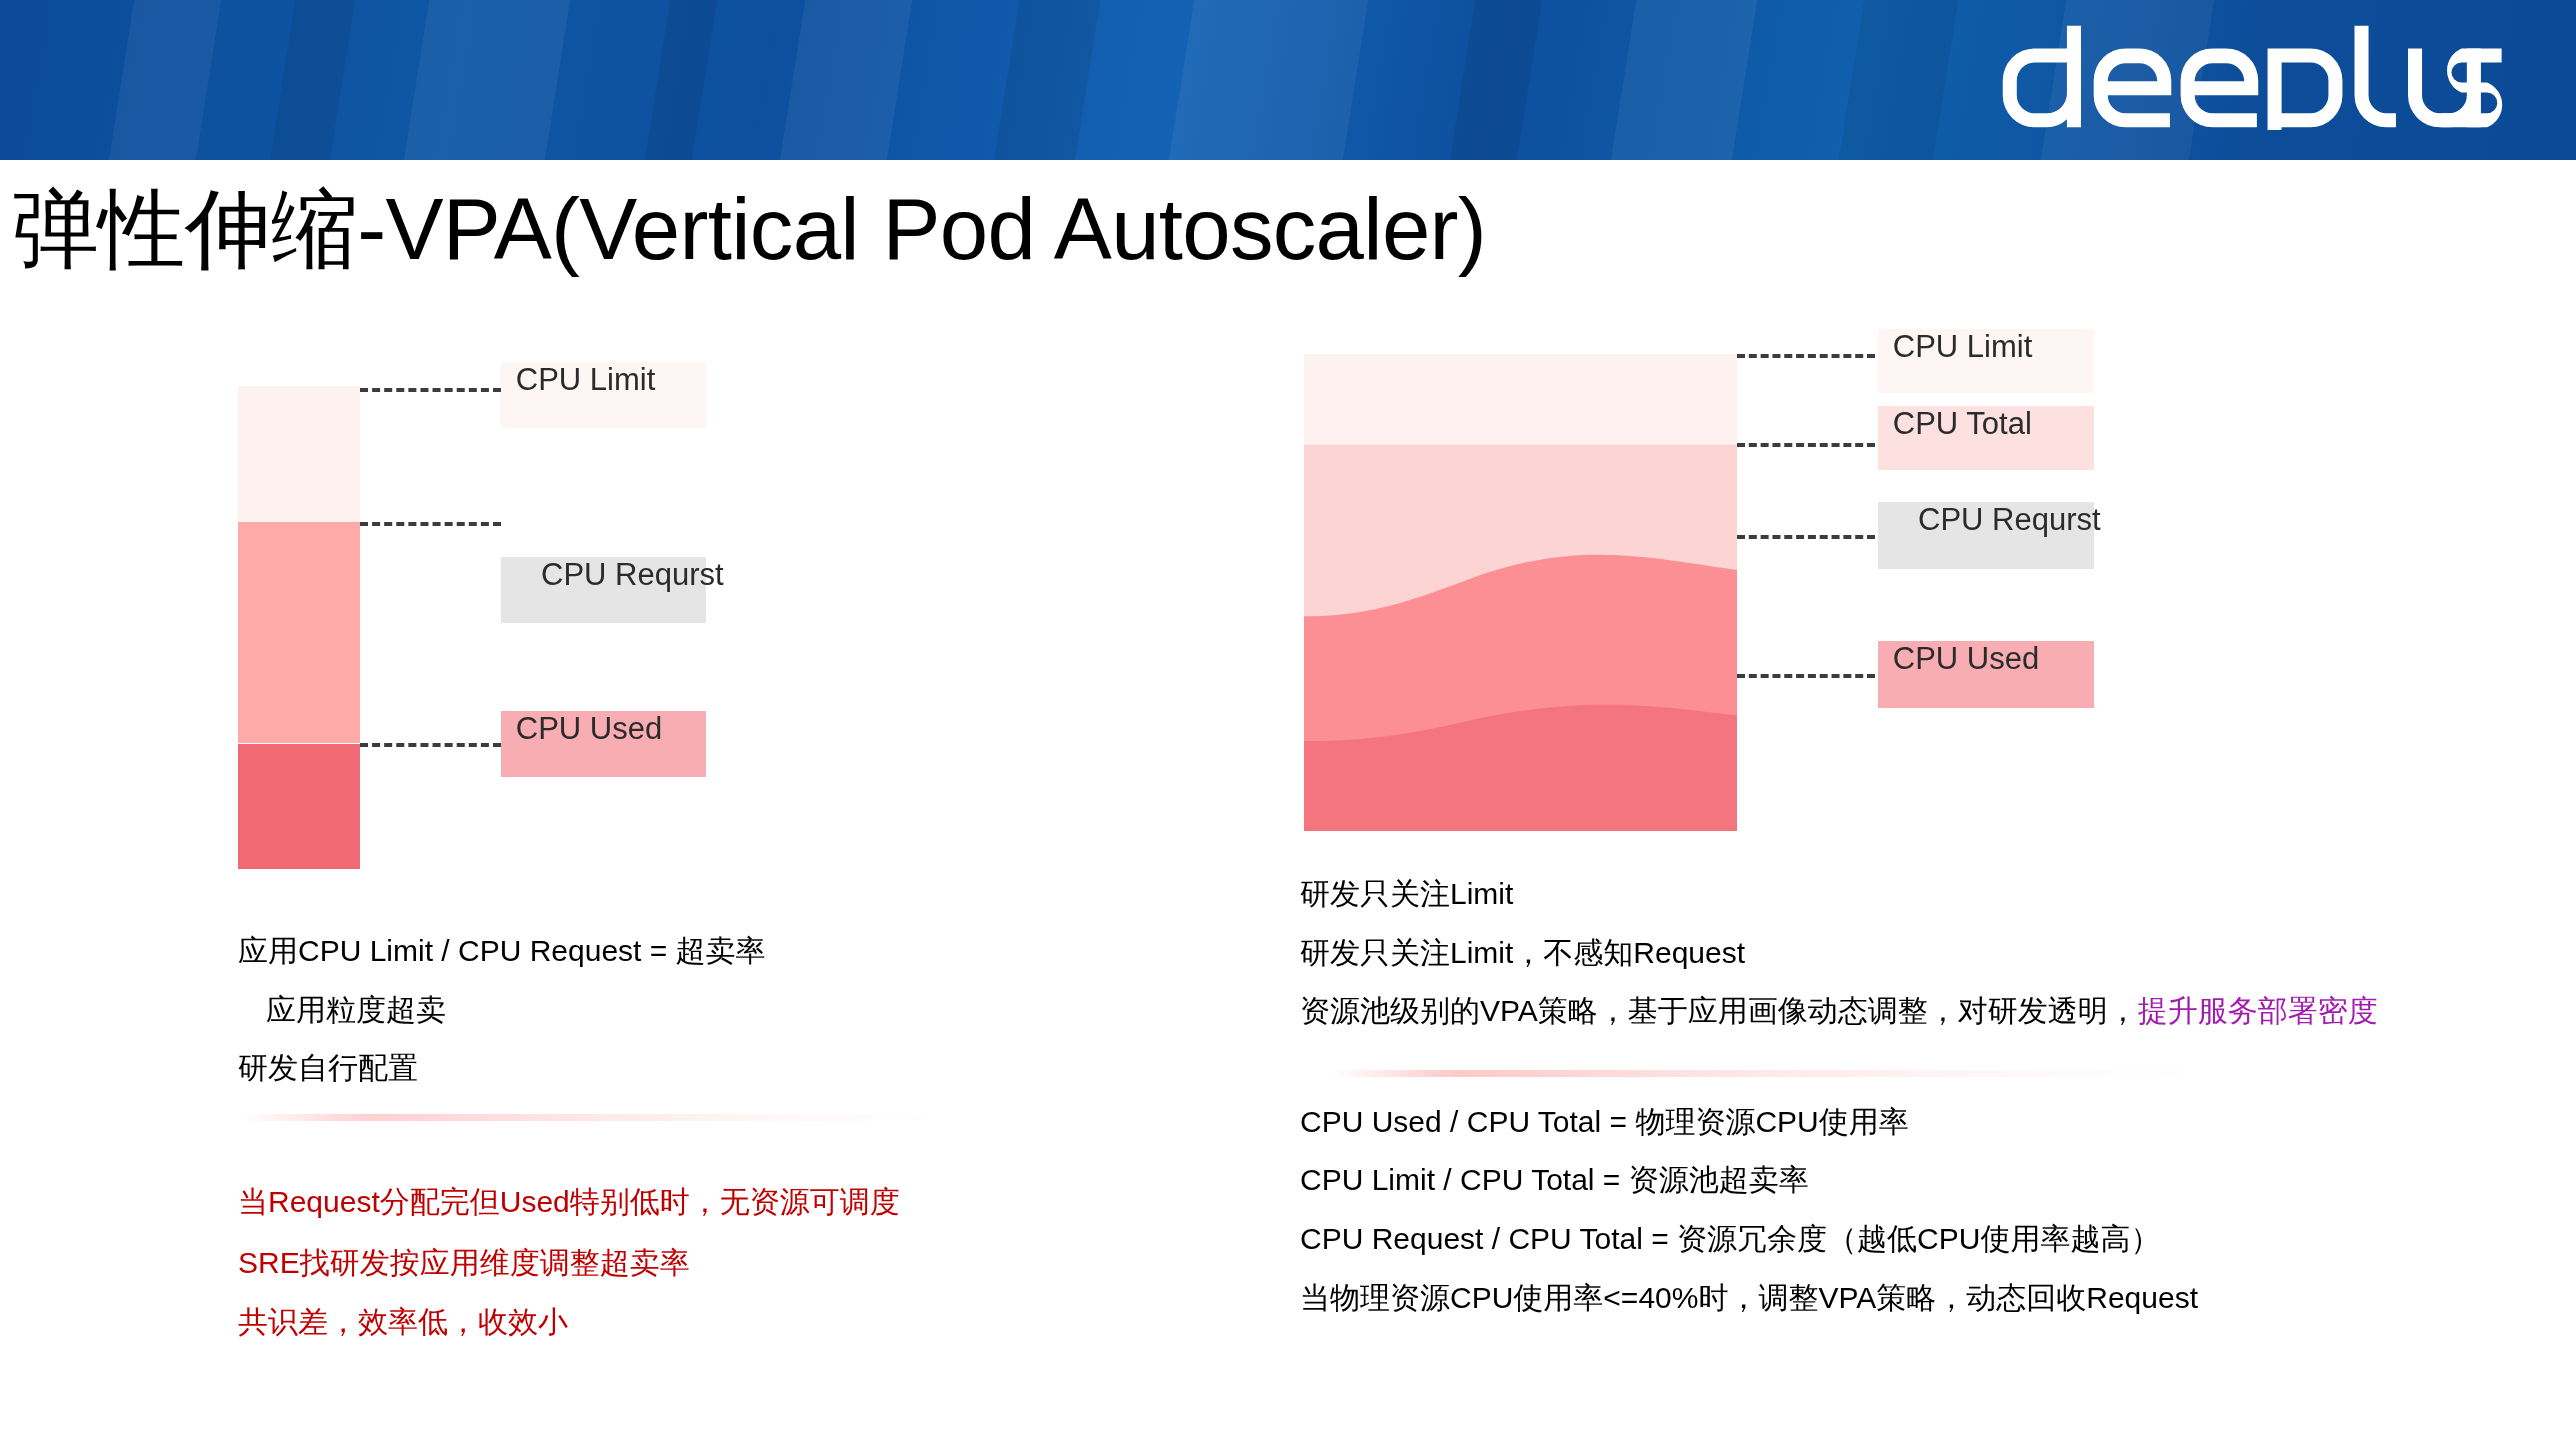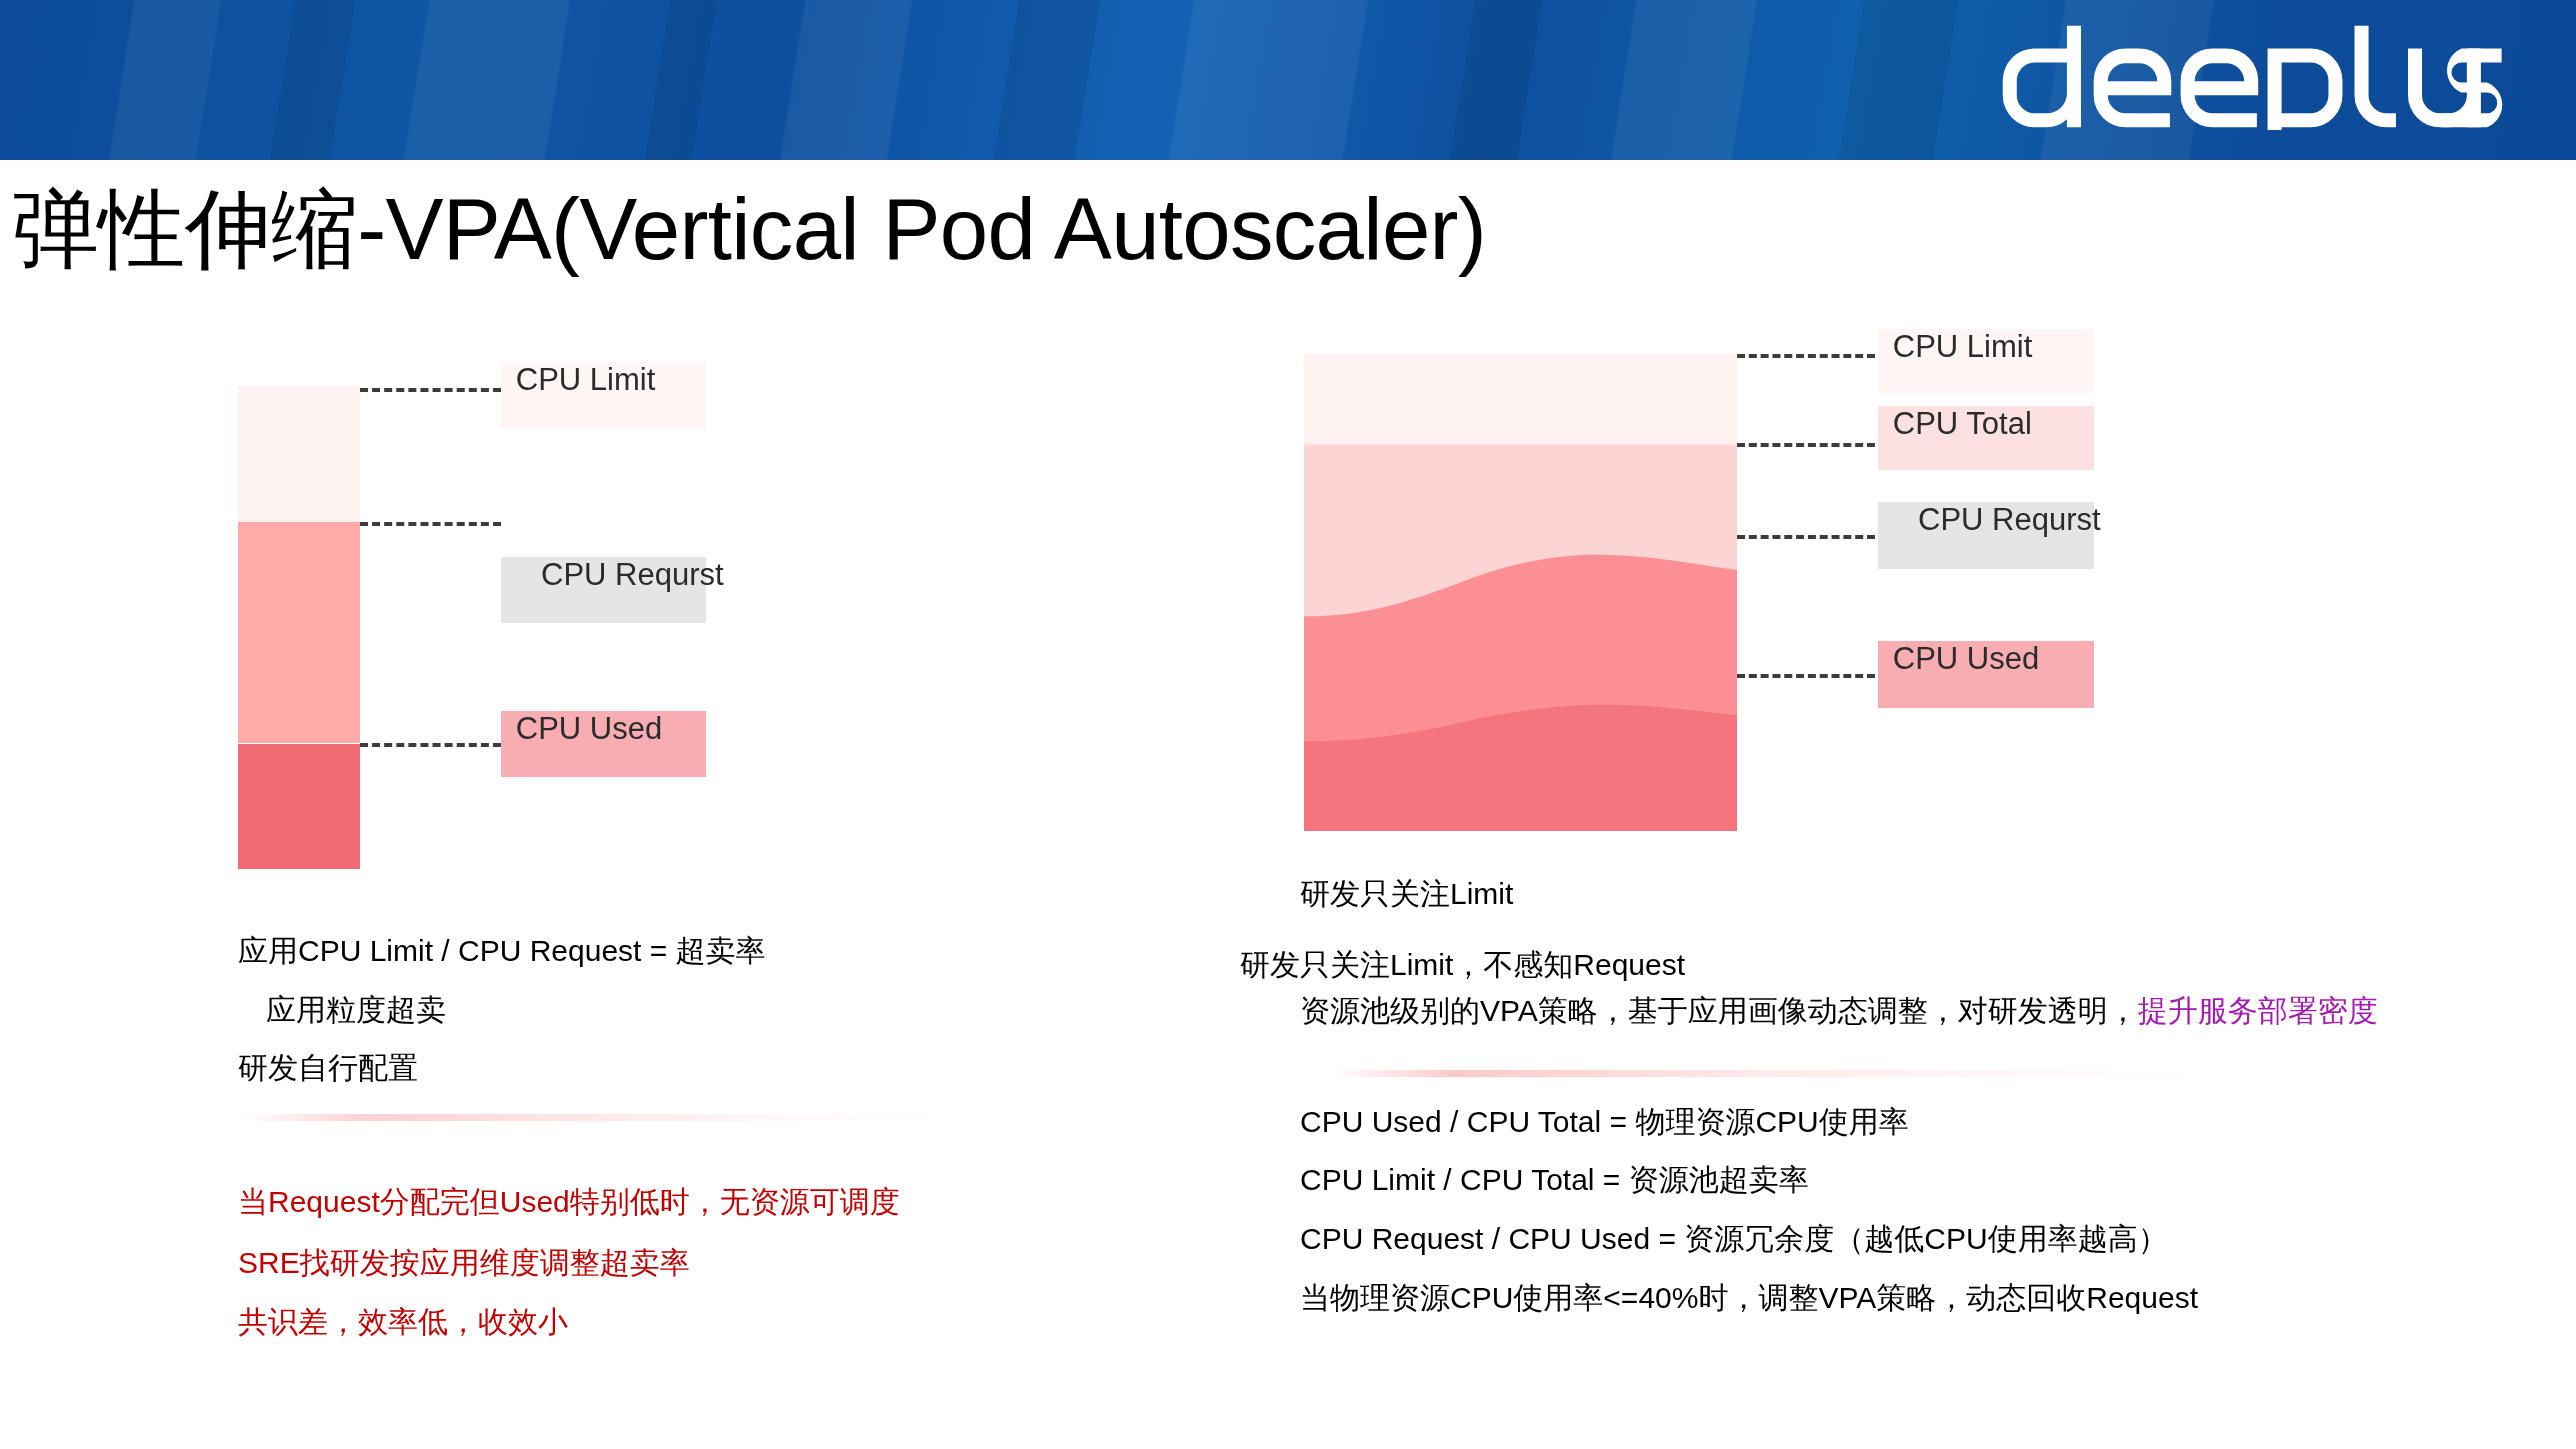--- a/index.html
+++ b/index.html
@@ -176,25 +176,25 @@
 <div class="txtline" style="left:238px; top:995px;margin-left:28px;">应用粒度超卖</div>
 <div class="txtline" style="left:238px; top:1053px;">研发自行配置</div>
 
 <div class="divider left" style="left:241px; top:1114px; width:704px;"></div>
 
 <div class="txtline red" style="left:238px; top:1187px;">当Request分配完但Used特别低时，无资源可调度</div>
 <div class="txtline red" style="left:238px; top:1248px;">SRE找研发按应用维度调整超卖率</div>
 <div class="txtline red" style="left:238px; top:1307px;">共识差，效率低，收效小</div>
 
 <div class="txtline" style="left:1300px; top:879px;">研发只关注Limit</div>
-<div class="txtline" style="left:1240px; top:938px;margin-top:12px;">研发只关注Limit，不感知Request</div>
+<div class="txtline" style="left:1300px; top:938px;">研发只关注Limit，不感知Request</div>
 
 <div class="txtline" style="left:1300px; top:996px;">
   <span>资源池级别的VPA策略，基于应用画像动态调整，对研发透明，</span><span class="inline-red">提升服务部署密度</span>
 </div>
 
 <div class="divider right" style="left:1332px; top:1070px; width:879px;"></div>
 
 <div class="txtline" style="left:1300px; top:1107px;">CPU Used / CPU Total = 物理资源CPU使用率</div>
 <div class="txtline" style="left:1300px; top:1165px;">CPU Limit / CPU Total = 资源池超卖率</div>
-<div class="txtline" style="left:1300px; top:1224px;">CPU Request / CPU Used = 资源冗余度（越低CPU使用率越高）</div>
+<div class="txtline" style="left:1300px; top:1224px;">CPU Request / CPU Total = 资源冗余度（越低CPU使用率越高）</div>
 <div class="txtline" style="left:1300px; top:1283px;">当物理资源CPU使用率&lt;=40%时，调整VPA策略，动态回收Request</div>
 
 
 </body></html>

